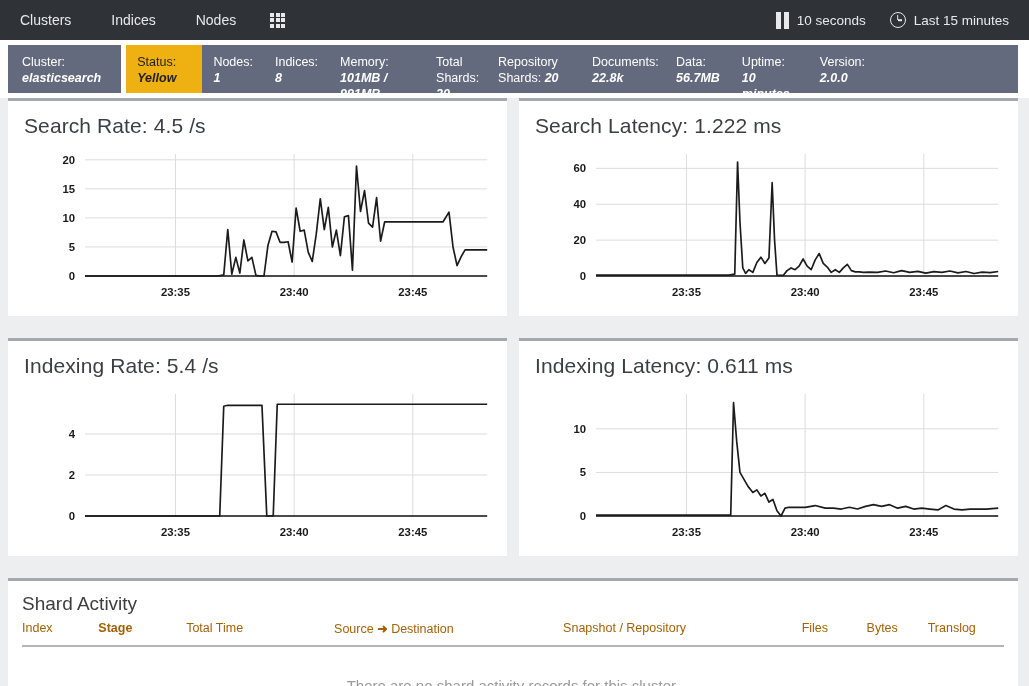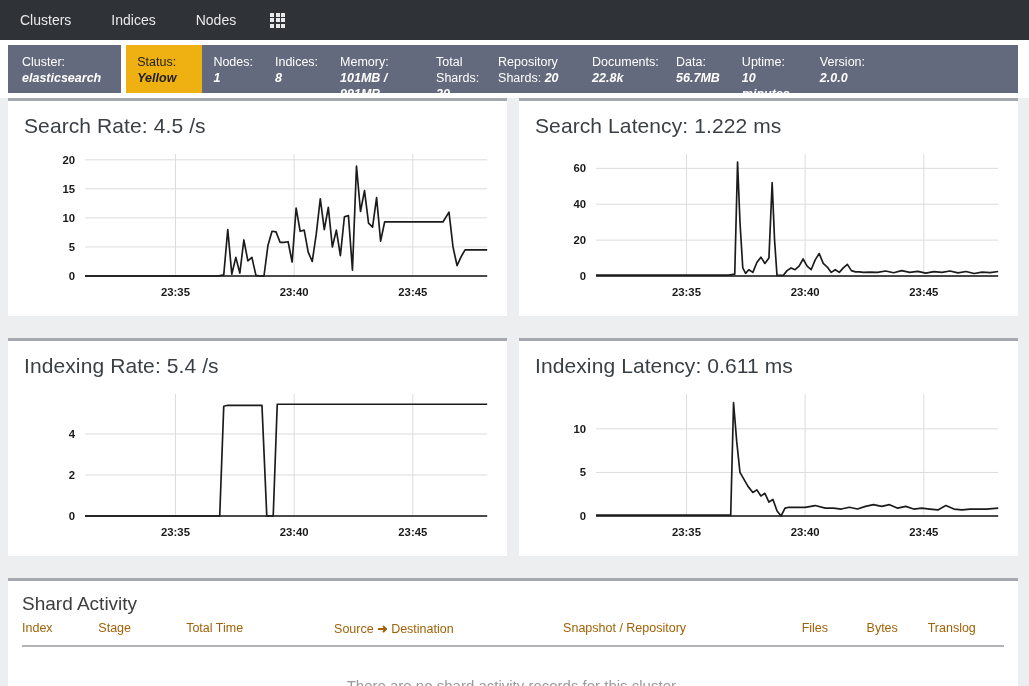--- a/index.html
+++ b/index.html
@@ -132,21 +132,21 @@
   }
   #shard-head {
     display: flex;
     font-size: 12.5px;
     color: #a16207;
     padding-bottom: 9px;
     border-bottom: 2px solid #b4b4b8;
   }
   #shard-head > div { white-space: nowrap; }
   .c-index { width: 80px; }
-  .c-stage { width: 92px; }
+  .c-stage { width: 92px; font-weight: bold; }
   .c-total { width: 155px; }
   .c-src   { width: 240px; }
   .c-snap  { width: 250px; }
   .c-files { width: 68px; }
   .c-bytes { width: 64px; }
   .c-trans { width: 80px; }
   .arrow-icon { font-weight: bold; }
   #shard-empty {
     text-align: center;
     color: #9a9a9a;
@@ -174,20 +174,33 @@
         <i></i>
         <i></i>
         <i></i>
         <i></i>
         <i></i>
         <i></i>
         <i></i>
     </span>
   </div>
 
+  <div id="navright">
+    <div class="nav-right-item">
+      <span class="pause-icon">
+          <i></i>
+          <i></i>
+        </span>
+      <span>10 seconds</span>
+    </div>
+    <div class="nav-right-item">
+      <span class="clock-icon"></span>
+      <span>Last 15 minutes</span>
+    </div>
+  </div>
 </div>
 
 <div id="statusbar">
   <div class="sb-cell cluster">
     <span class="lbl">Cluster:</span>
     <b class="lbl">elasticsearch</b>
   </div>
   <div class="sb-cell status">
     <span class="lbl">Status:</span>
     <b class="lbl">Yellow</b>

